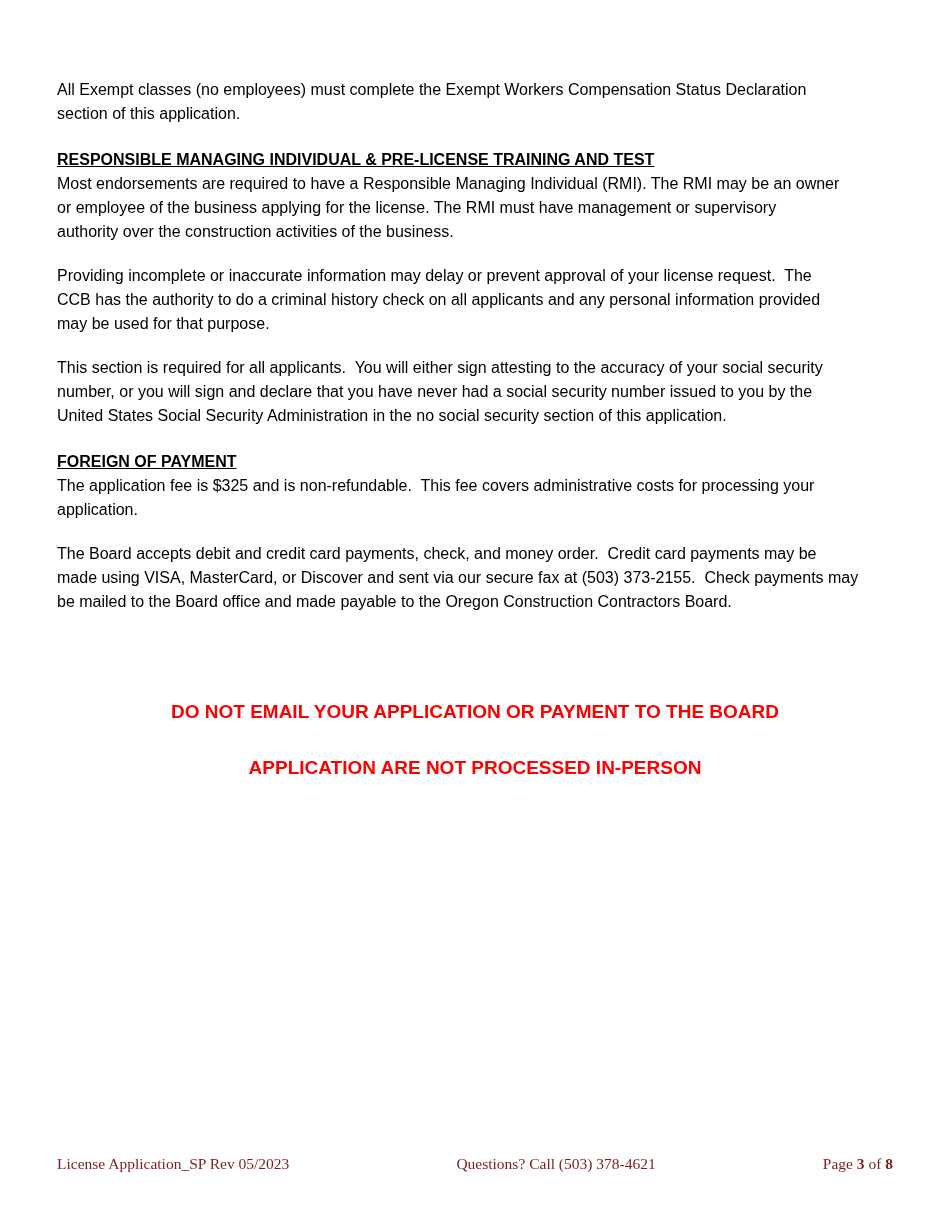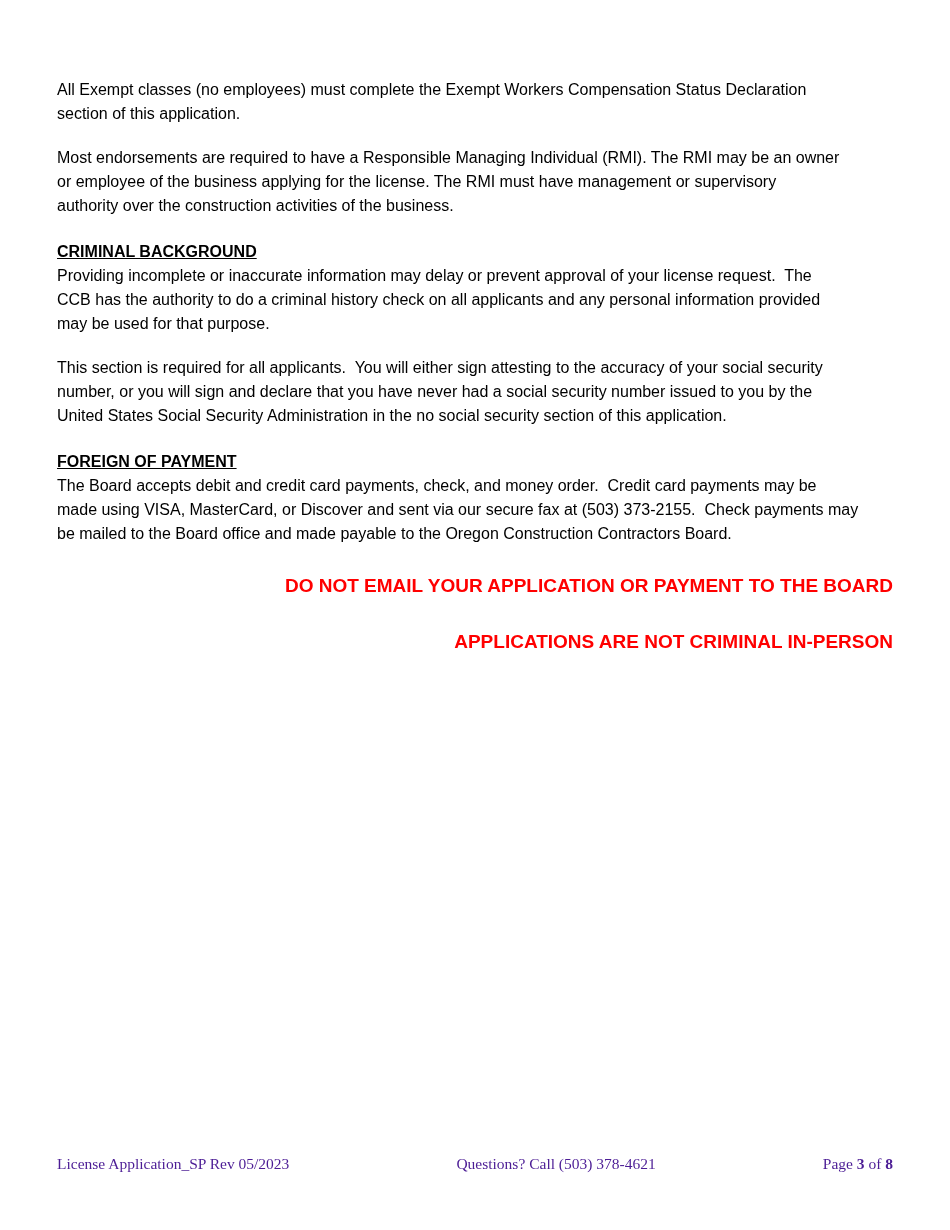--- a/index.html
+++ b/index.html
@@ -29,77 +29,79 @@
     font-weight: bold;
     text-decoration: underline;
     margin: 22px 0 0 0;
   }
   .link {
     color: #0000EE;
     text-decoration: underline;
     cursor: pointer;
   }
   .warnings {
-    margin-top: 28px;
-    text-align: right;
+    margin-top: 86px;
+    text-align: center;
   }
   .warning {
     color: #FF0000;
     font-weight: bold;
     font-size: 19px;
     line-height: 24px;
     margin-bottom: 32px;
   }
   .footer {
     position: absolute;
     top: 1154px;
     left: 57px;
     right: 57px;
     display: flex;
     justify-content: space-between;
     align-items: baseline;
     font-family: "Liberation Serif", serif;
     font-size: 15.5px;
     line-height: 20px;
-    color: #4c1d95;
+    color: #7f1d1d;
   }
   .footer .page-num { font-weight: bold; }
 </style>
 </head>
 <body>
 
 <div class="page">
   <main class="doc">
 
     <p class="para">All Exempt classes (no employees) must complete the Exempt Workers Compensation Status Declaration
 section of this application.</p>
 
 
+    <h2 class="heading">RESPONSIBLE MANAGING INDIVIDUAL &amp; PRE-LICENSE TRAINING AND TEST</h2>
     <p class="para">Most endorsements are required to have a Responsible Managing Individual (RMI). The RMI may be an owner
 or employee of the business applying for the license. The RMI must have management or supervisory
 authority over the construction activities of the business.</p>
 
 
-    <h2 class="heading">CRIMINAL BACKGROUND</h2>
     <p class="para">Providing incomplete or inaccurate information may delay or prevent approval of your license request.  The
 CCB has the authority to do a criminal history check on all applicants and any personal information provided
 may be used for that purpose.</p>
 
     <p class="para">This section is required for all applicants.  You will either sign attesting to the accuracy of your social security
 number, or you will sign and declare that you have never had a social security number issued to you by the
 United States Social Security Administration in the no social security section of this application.</p>
 
     <h2 class="heading">FOREIGN OF PAYMENT</h2>
+    <p class="para">The application fee is $325 and is non-refundable.  This fee covers administrative costs for processing your
+application.</p>
     <p class="para">The Board accepts debit and credit card payments, check, and money order.  Credit card payments may be
 made using VISA, MasterCard, or Discover and sent via our secure fax at (503) 373-2155.  Check payments may
 be mailed to the Board office and made payable to the Oregon Construction Contractors Board.</p>
 
     <div class="warnings">
       <div class="warning">DO NOT EMAIL YOUR APPLICATION OR PAYMENT TO THE BOARD</div>
-      <div class="warning">APPLICATIONS ARE NOT CRIMINAL IN-PERSON</div>
+      <div class="warning">APPLICATION ARE NOT PROCESSED IN-PERSON</div>
     </div>
 
   </main>
 
   <footer class="footer">
     <span>License Application_SP Rev 05/2023</span>
     <span>Questions? Call (503) 378-4621</span>
     <span><span>Page </span><span class="page-num">3</span><span> of </span><span class="page-num">8</span></span>
   </footer>
 </div>

